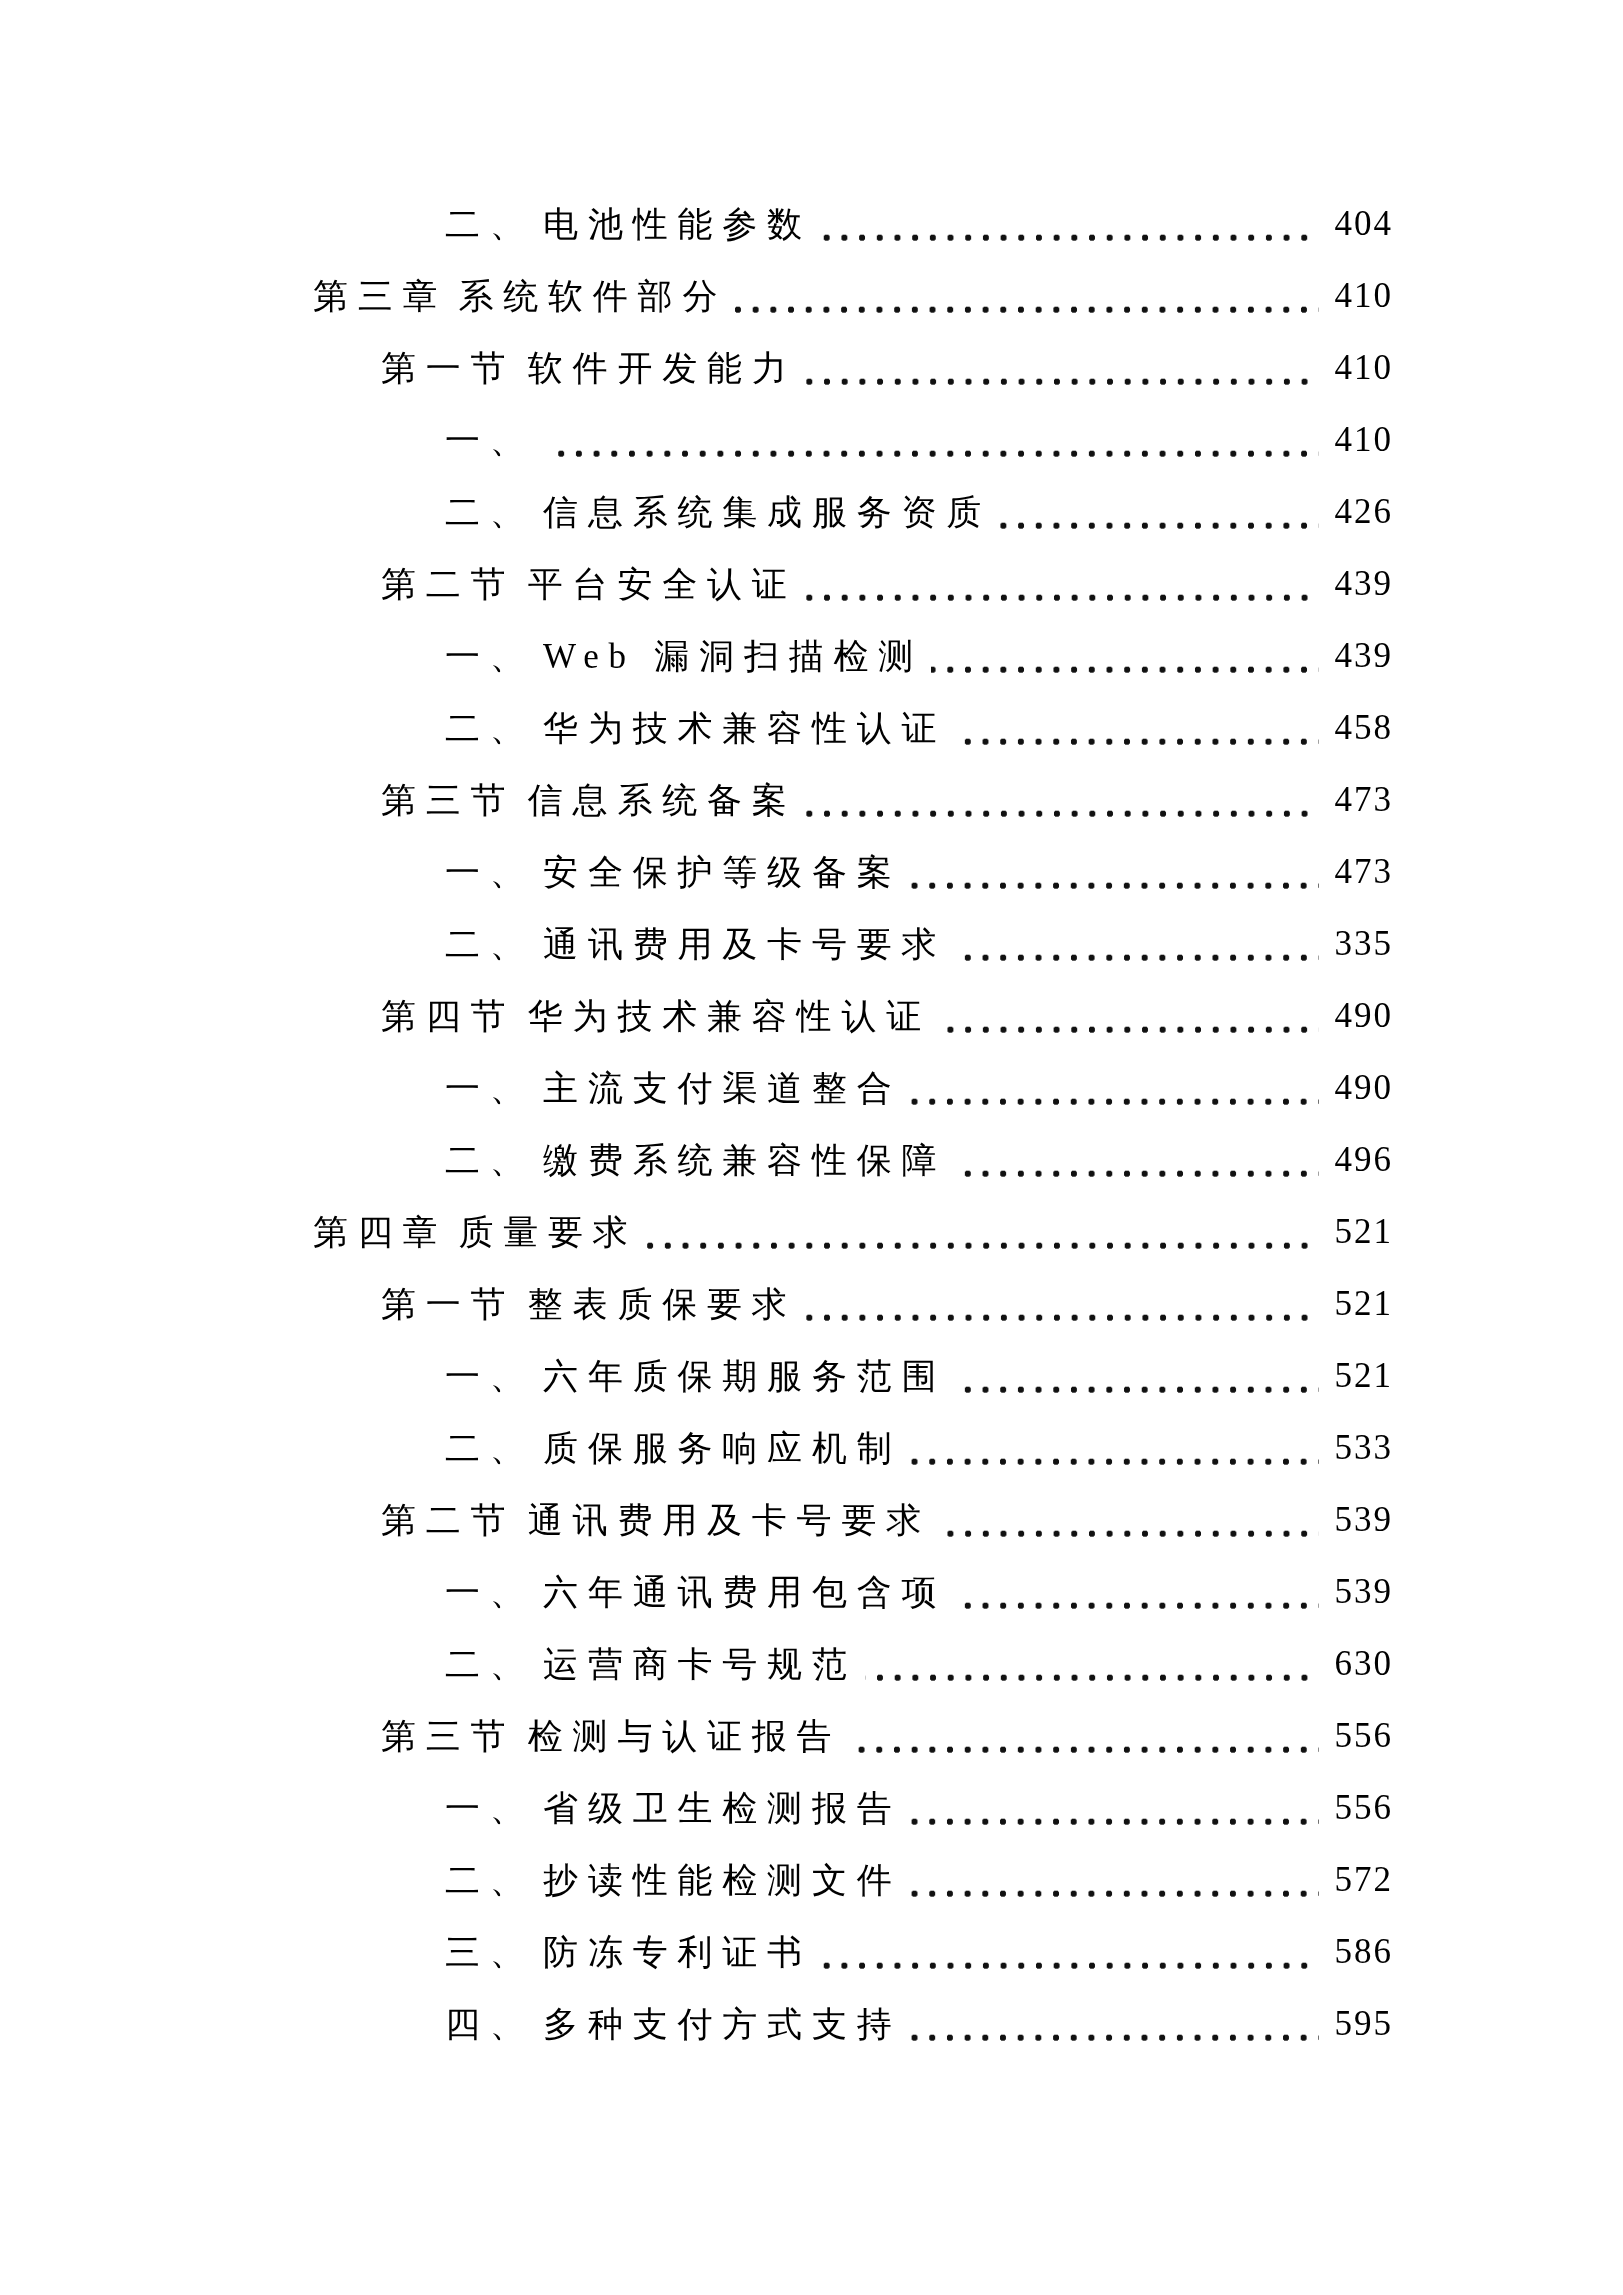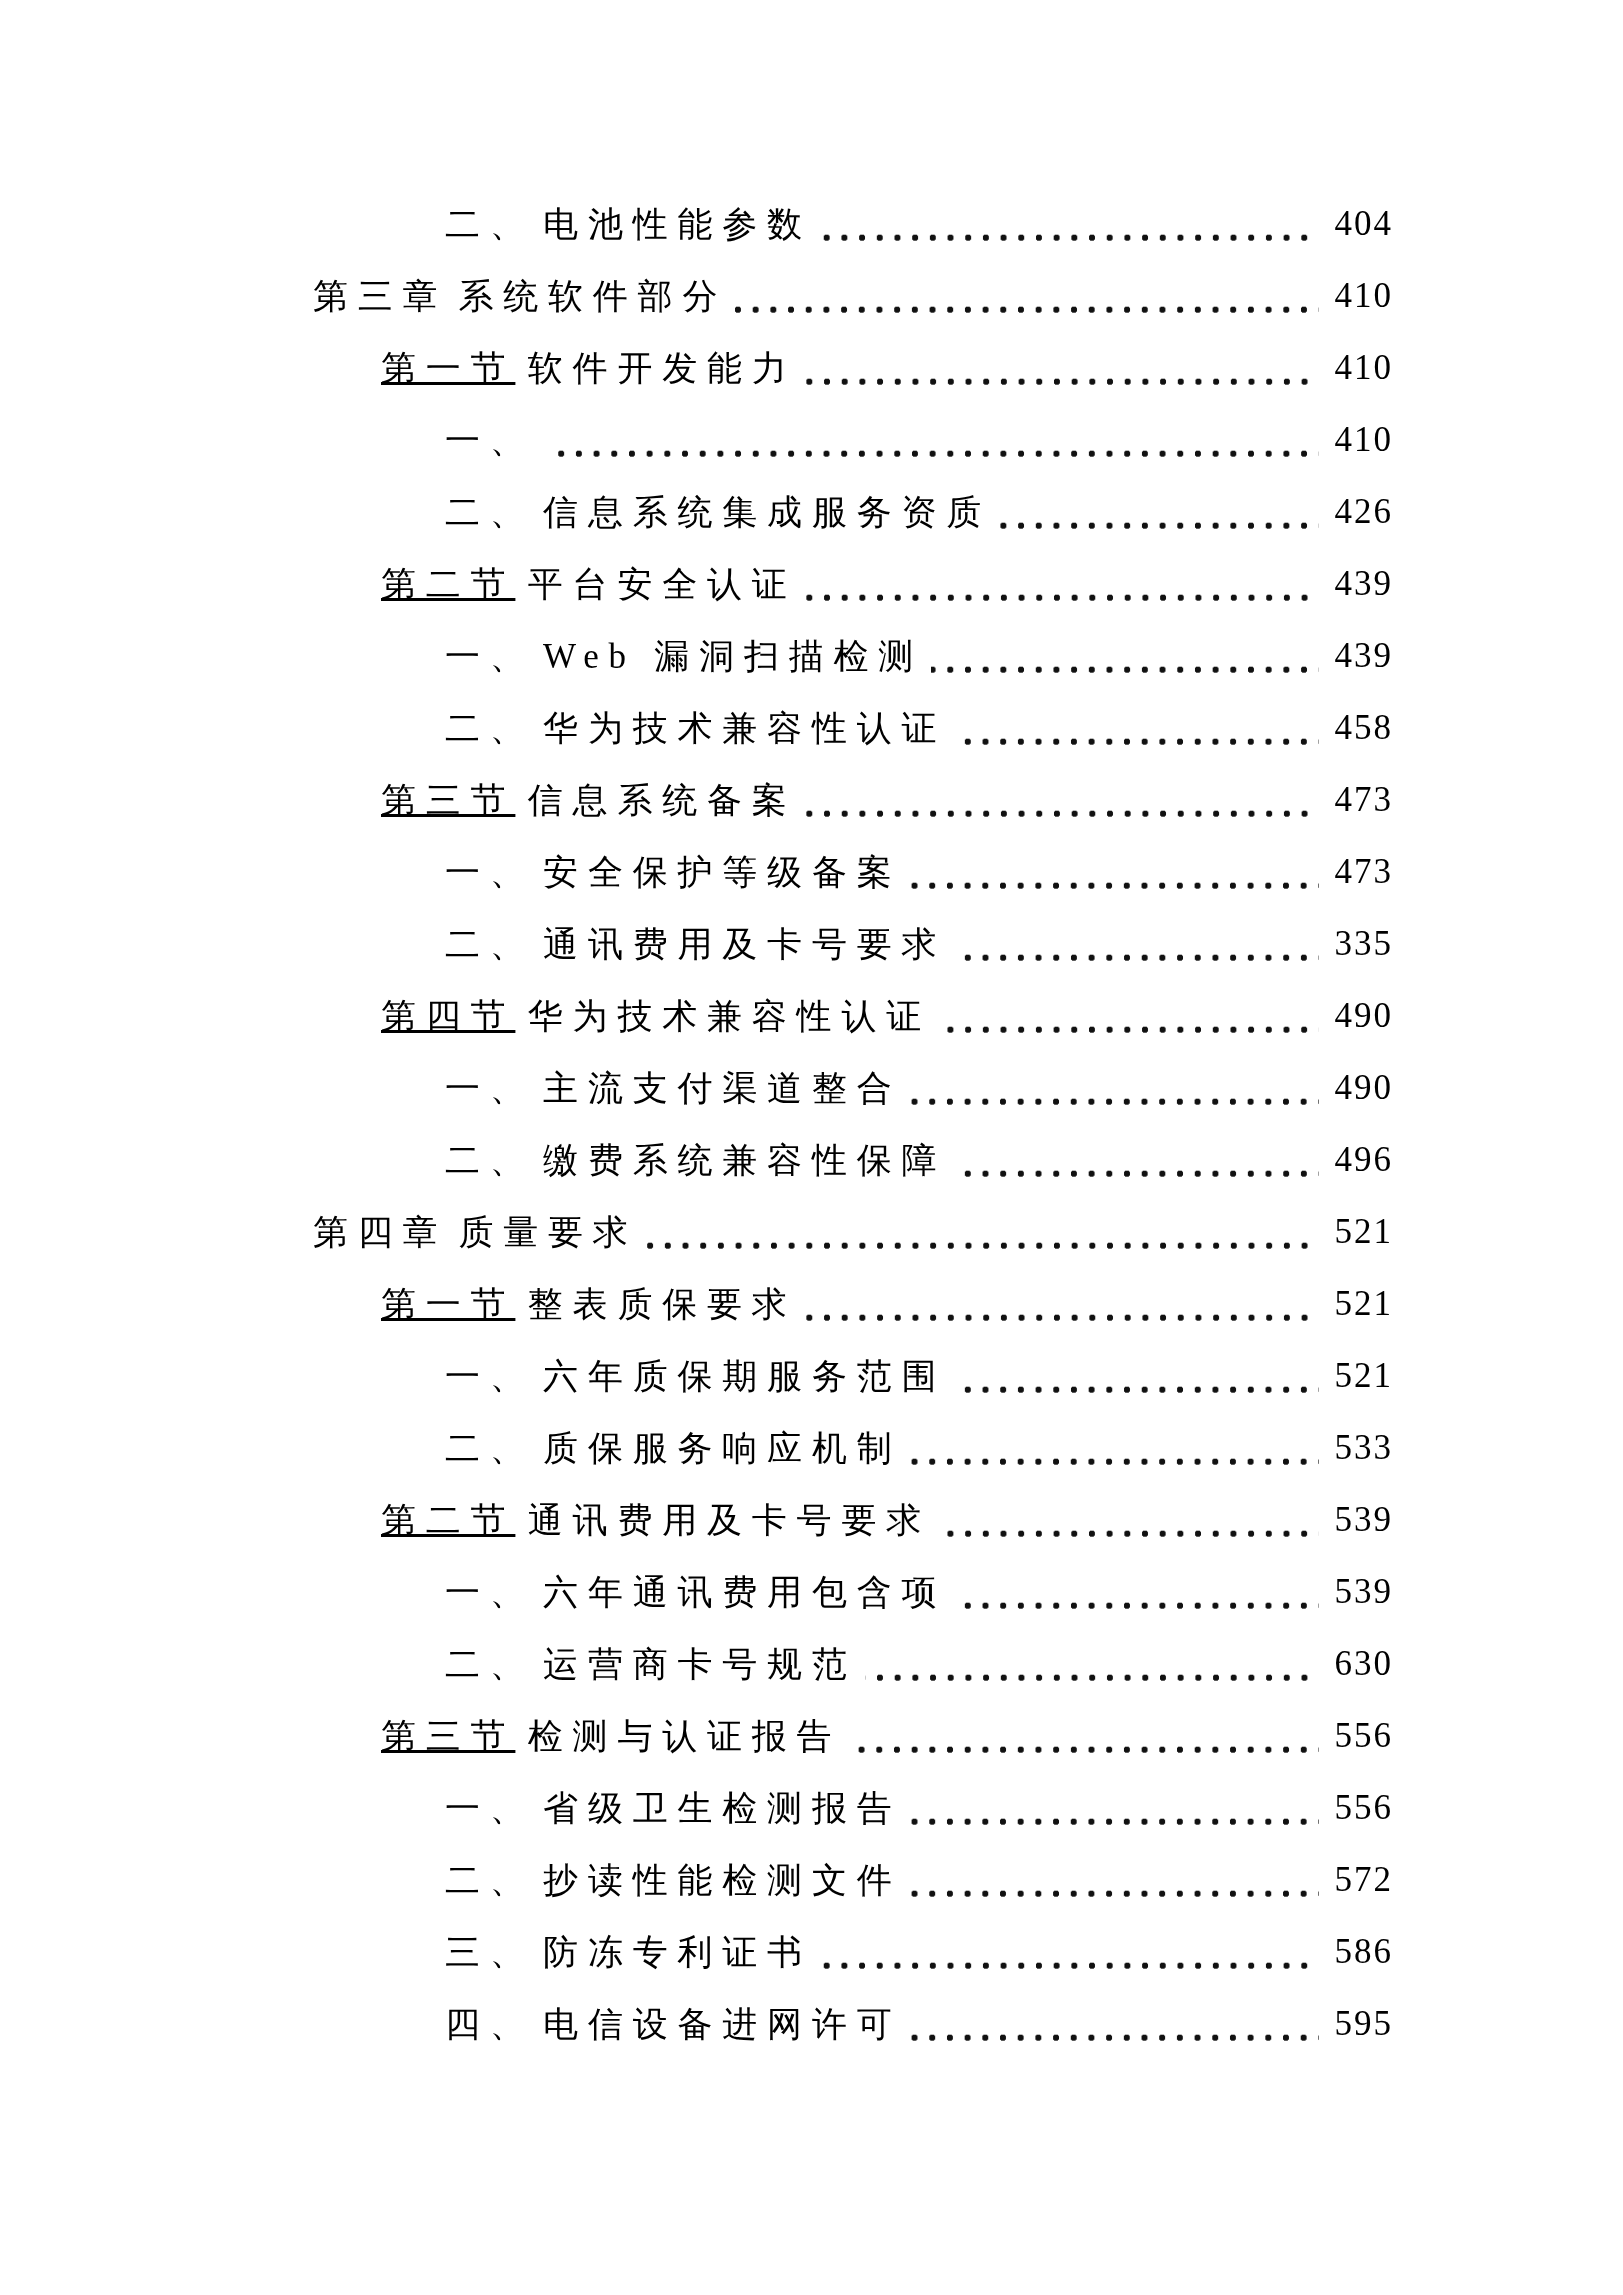--- a/index.html
+++ b/index.html
@@ -27,21 +27,21 @@
     align-items: center;
     height: 72px;
     white-space: nowrap;
   }
   .row-label, .row-title {
     font-size: 35px;
     letter-spacing: 9.8px;
     line-height: 1;
   }
   .lv-chapter .row-label { margin-left: 0;     margin-right: 11px; }
-  .lv-section .row-label { margin-left: 68px; margin-right: 12.4px; text-decoration: underline; }
+  .lv-section .row-label { margin-left: 68px; margin-right: 12.4px; }
   .lv-item    .row-label { margin-left: 132px; margin-right: 8.5px; }
   .dots {
     flex: 1 1 auto;
     height: 5.9px;
     transform: translateY(13.7px);
     margin: 0 15.7px 0 7.9px;
     background-image: radial-gradient(circle at 2.9px 2.9px, #111111 2.9px, transparent 3.5px);
     background-size: 17.7px 5.9px;
     background-repeat: repeat-x;
     background-position: right center;
@@ -204,19 +204,19 @@
     <span class="page-num">572</span>
   </div>
       <div class="toc-row lv-item">
     <span class="row-label">三、</span>
     <span class="row-title">防冻专利证书</span>
     <span class="dots"></span>
     <span class="page-num">586</span>
   </div>
       <div class="toc-row lv-item">
     <span class="row-label">四、</span>
-    <span class="row-title">电信设备进网许可</span>
+    <span class="row-title">多种支付方式支持</span>
     <span class="dots"></span>
     <span class="page-num">595</span>
   </div>
     </div>
 </div>
 
 
 </body></html>

